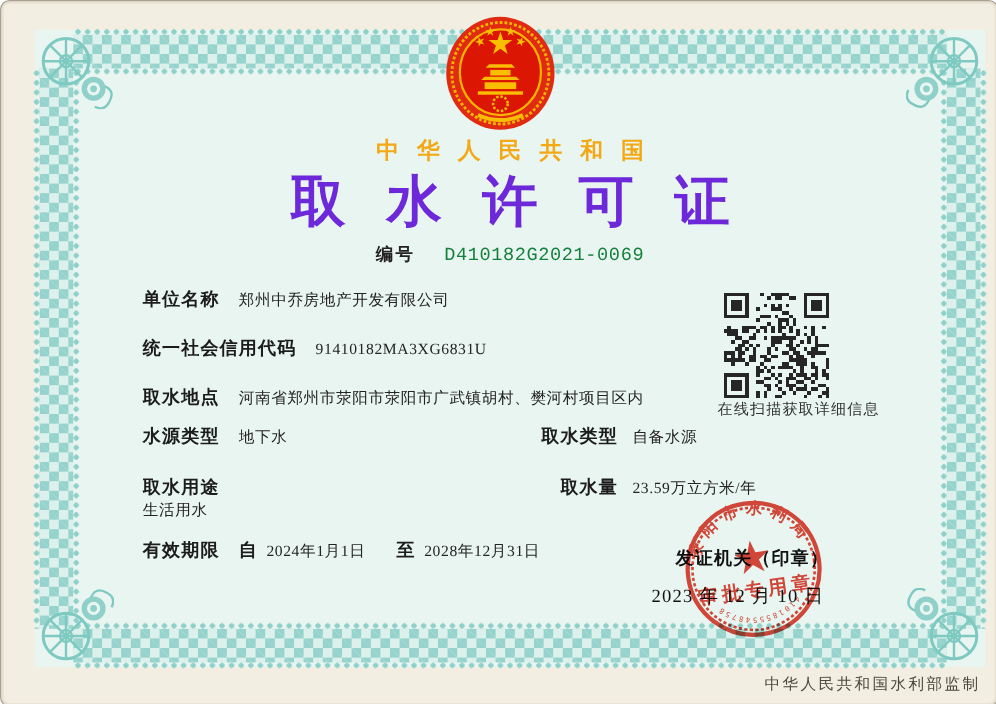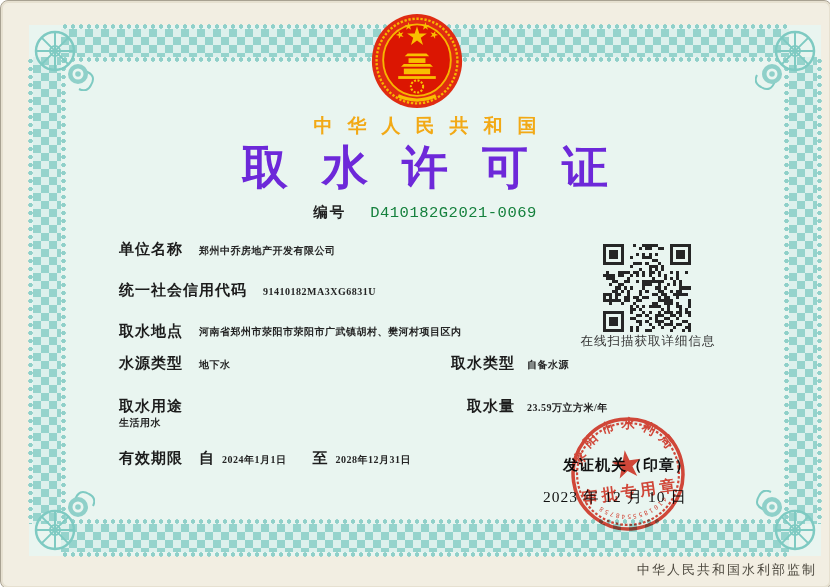--- a/index.html
+++ b/index.html
@@ -43,30 +43,30 @@
     font-family:"Liberation Serif",serif;font-weight:bold;font-size:46px;
     color:#6d28d9;letter-spacing:34px;padding-left:34px;box-sizing:border-box;}
   .number-line{position:absolute;top:178px;left:0;width:100%;text-align:center;}
   .num-label{font-weight:bold;font-size:14.5px;color:#222;letter-spacing:2px;margin-right:24px;}
   .num-value{font-size:15.5px;color:#15803d;letter-spacing:.5px;font-family:Liberation Mono, monospace;}
 
   
   .row{position:absolute;left:90px;right:50px;display:flex;align-items:baseline;white-space:nowrap;}
   .r1{top:215px;} .r2{top:256px;} .r3{top:297px;align-items:center;} .r4{top:329px;} .r5{top:372px;flex-direction:column;} .r6{top:424px;}
   .flabel{font-weight:bold;font-size:15px;color:#1c1c1c;letter-spacing:1px;margin-right:16px;}
-  .fvalue{font-family:"Liberation Serif",serif;font-size:10px;color:#242424;letter-spacing:.5px;font-weight:bold;}
+  .fvalue{font-family:"Liberation Serif",serif;font-size:13px;color:#242424;letter-spacing:.5px;}
   .group2{position:absolute;left:332px;top:0;display:flex;align-items:baseline;}
   .group2 .flabel{width:64px;text-align:right;margin-right:12px;}
   .fsub{font-weight:bold;font-size:15px;color:#1c1c1c;margin:0 8px 0 0;}
   .fsub.to{margin-left:26px;}
 
   
   .qr-wrap{position:absolute;left:574px;top:219px;width:88px;height:88px;}
   .qr-wrap svg{width:100%;height:100%;shape-rendering:crispEdges;}
-  .qr-caption{position:absolute;left:534px;top:308px;width:170px;text-align:center;
+  .qr-caption{position:absolute;left:534px;top:308px;width:170px;text-align:right;
     font-family:"Liberation Serif",serif;font-size:12.5px;color:#333;letter-spacing:1px;}
 
   
   .authority{position:absolute;left:498px;top:431px;width:200px;text-align:center;
     font-weight:bold;font-size:15px;color:#111;letter-spacing:1px;z-index:2;}
   .issue-date{position:absolute;left:514px;top:462px;font-family:"Liberation Serif",serif;
     font-size:15.5px;color:#111;letter-spacing:1px;z-index:2;}
   .seal{position:absolute;left:537px;top:387px;width:124px;height:124px;z-index:3;
     mix-blend-mode:multiply;opacity:.93;transform:rotate(-8deg);}
   .seal .ring-t{font-family:"Liberation Sans",sans-serif;font-weight:bold;font-size:15px;

